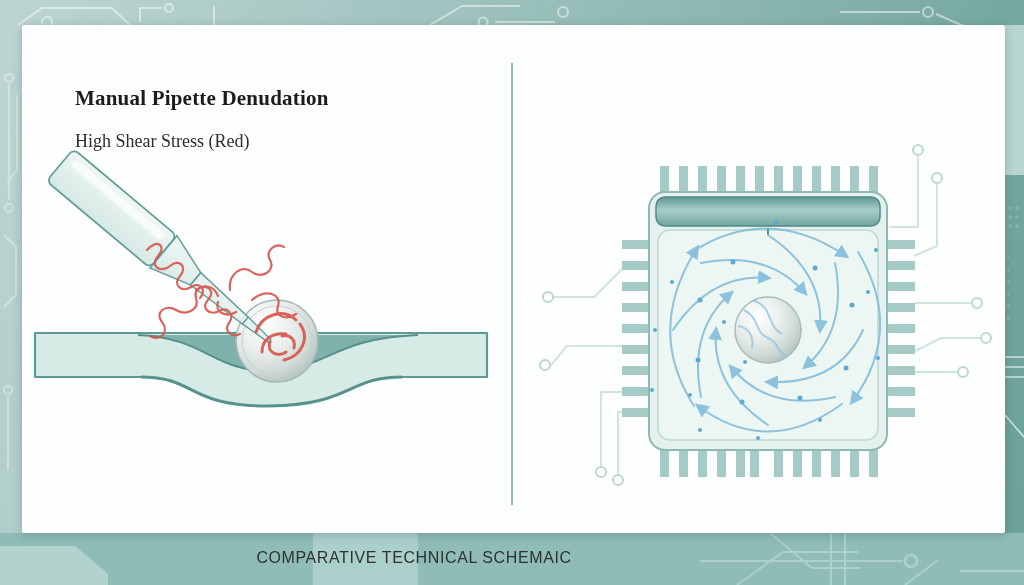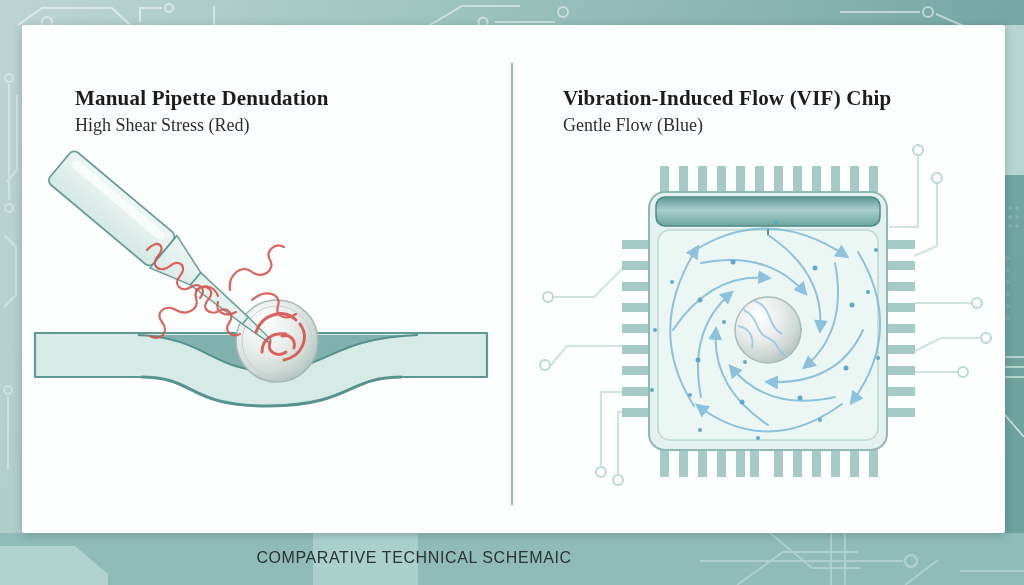--- a/index.html
+++ b/index.html
@@ -7,21 +7,21 @@
     background:linear-gradient(108deg,#bdd5d2 0%,#a5c7c3 30%,#8ab5b0 62%,#74a7a2 85%,#6ba09b 100%);}
   #bg-decor{position:absolute;left:0;top:0;width:1024px;height:585px;}
   #panel{position:absolute;left:22px;top:25px;width:983px;height:508px;
     background:#fdfffe;border-radius:2px;box-shadow:0 2px 10px rgba(30,60,58,.25);font-family:Liberation Serif, serif;}
   #panel-art{position:absolute;left:0;top:0;width:983px;height:508px;}
   .divider{position:absolute;left:489px;top:38px;width:2px;height:442px;background:#7fb2ad;opacity:.85;}
   .title-block{position:absolute;z-index:5;}
   .title-block.left{left:53px;top:60px;}
   .title-block.right{left:541px;top:60px;}
   .panel-title{font-size:21px;font-weight:700;color:#1c1c1c;letter-spacing:.2px;line-height:1.25;}
-  .panel-subtitle{font-size:18px;font-weight:400;color:#2e2e2e;margin-top:4px;line-height:1.2;}
+  .panel-subtitle{font-size:18px;font-weight:400;color:#2e2e2e;margin-top:20px;line-height:1.2;}
   #footer-caption{position:absolute;left:0;top:549px;width:828px;text-align:center;
     font-size:16px;font-weight:500;color:#2c3230;letter-spacing:.6px;z-index:6;}
 </style>
 </head>
 <body>
 
 <div id="canvas">
 
   <svg id="bg-decor" viewBox="0 0 1024 585" xmlns="http://www.w3.org/2000/svg">
 
@@ -90,24 +90,20 @@
     </g>
   </svg>
 
   <div id="panel">
 
     <div class="title-block left">
       <div class="panel-title">Manual Pipette Denudation</div>
       <div class="panel-subtitle">High Shear Stress (Red)</div>
     </div>
 
-    <div class="title-block right">
-      <div class="panel-title">Vibration-Induced Flow (VIF) Chip</div>
-      <div class="panel-subtitle">Gentle Flow (Blue)</div>
-    </div>
 
     <div class="divider"></div>
 
     <svg id="panel-art" viewBox="22 25 983 508" xmlns="http://www.w3.org/2000/svg">
       <defs>
         <radialGradient id="cellG" cx="35%" cy="30%" r="75%">
           <stop offset="0%" stop-color="#ffffff"></stop>
           <stop offset="45%" stop-color="#e9eeec"></stop>
           <stop offset="78%" stop-color="#cfd9d6"></stop>
           <stop offset="100%" stop-color="#b4c4c0"></stop>

